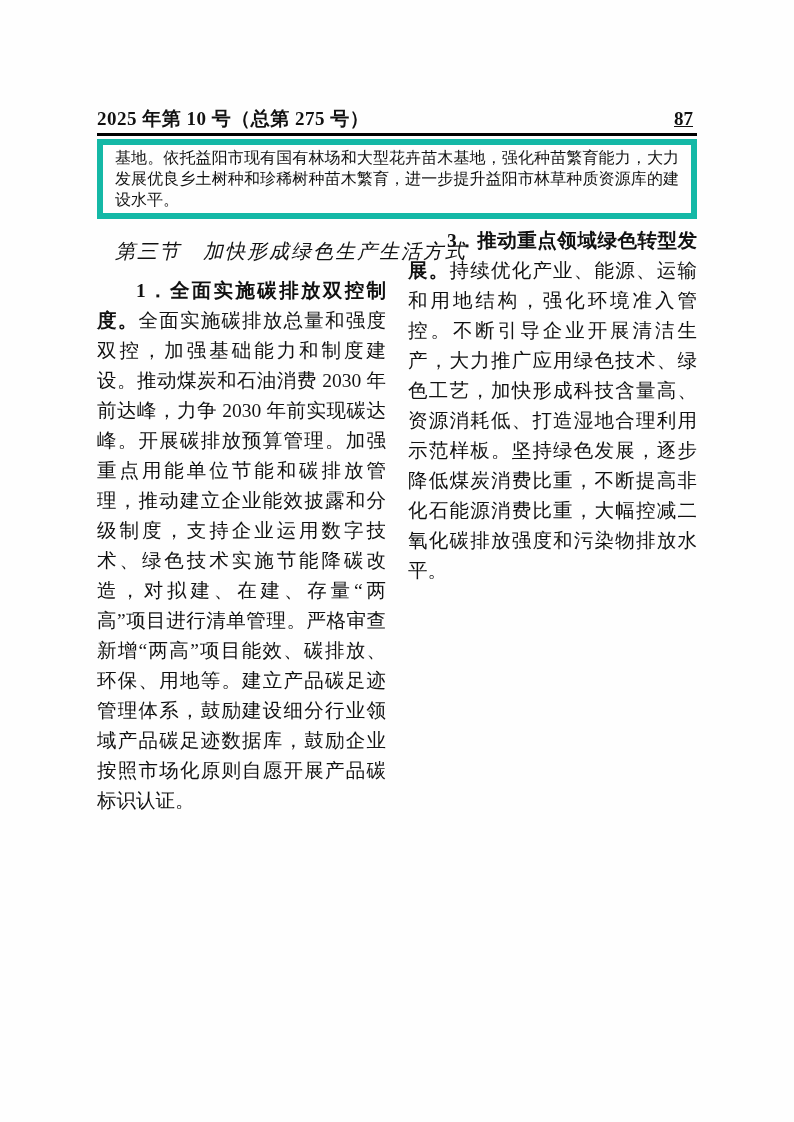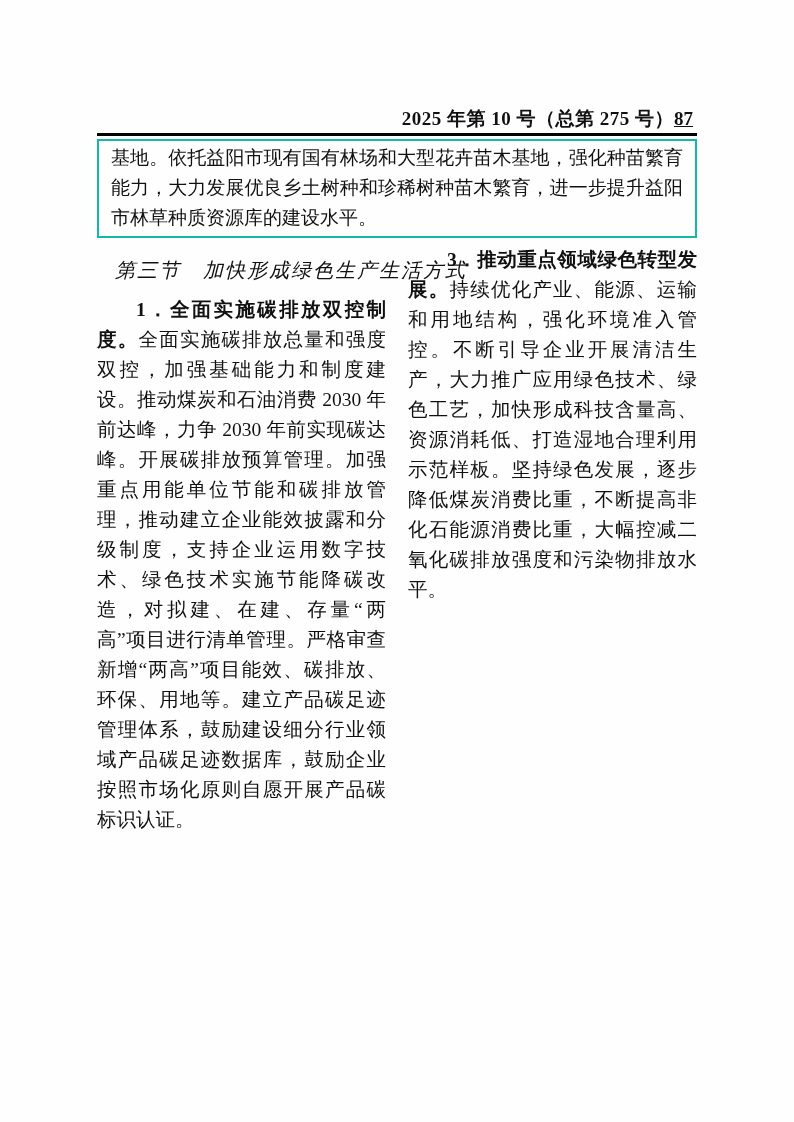--- a/index.html
+++ b/index.html
@@ -17,36 +17,36 @@
     overflow: hidden;
   }
   .content {
     position: absolute;
     left: 97px;
     top: 108px;
     width: 600px;
   }
   .header {
     display: flex;
-    justify-content: flex-end;
+    justify-content: space-between;
     align-items: flex-end;
     font-weight: bold;
     font-size: 19px;
     line-height: 22px;
     padding-bottom: 3px;
     border-bottom: 3px solid #000;
   }
   .header .issue { letter-spacing: 0.5px; }
   .header .pagenum { padding-right: 4px; text-decoration: underline; }
   .callout-box {
-    border: 2px solid #14b8a6;
+    border: 6px solid #14b8a6;
     margin-top: 3px;
     padding: 2px 12px 3px 12px;
-    font-size: 19px;
-    line-height: 30px;
+    font-size: 16px;
+    line-height: 21px;
     text-align: justify;
   }
   .callout-box p { margin: 0; }
   .columns {
     display: flex;
     gap: 22px;
     margin-top: 7px;
   }
   .col {
     width: 289px;

